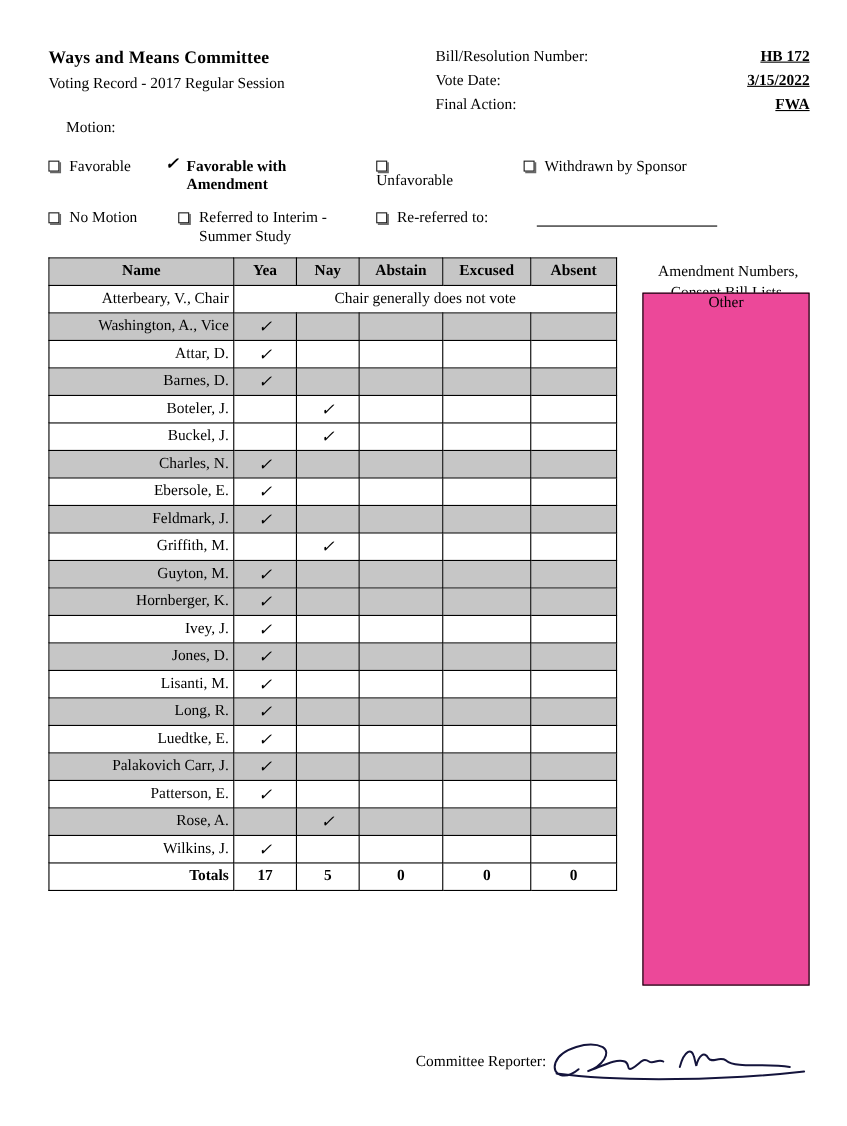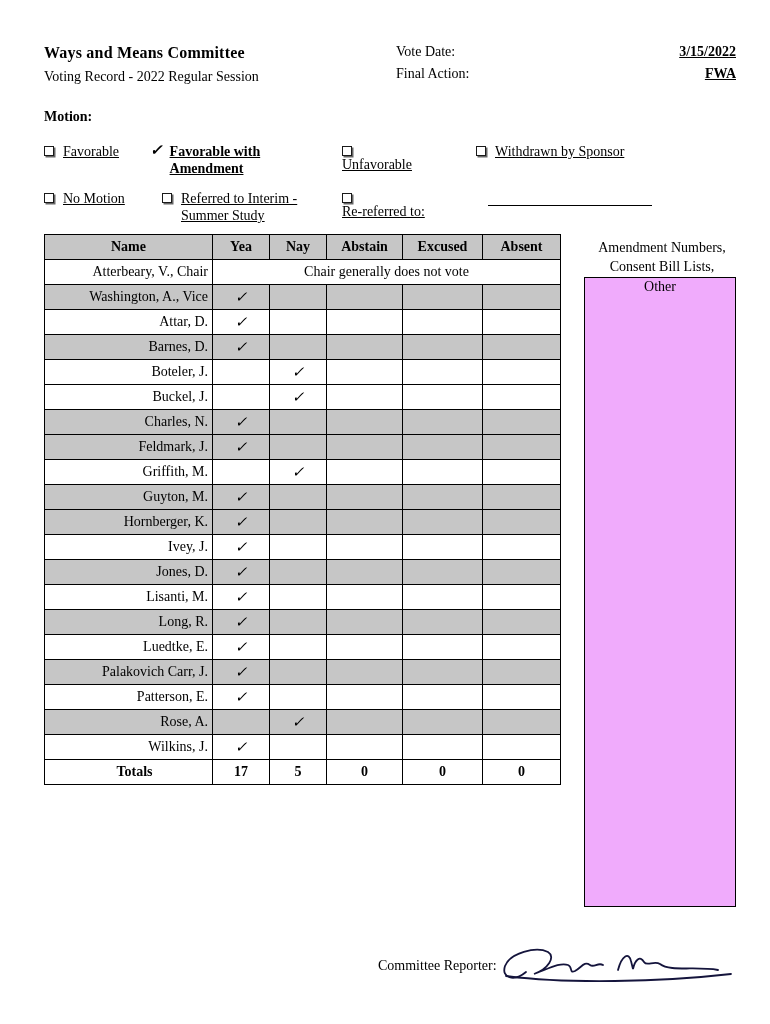--- a/index.html
+++ b/index.html
@@ -19,23 +19,23 @@
   .hdr-left { position: absolute; left: 44px; top: 44px; }
   .committee-title { font-size: 16px; font-weight: bold; letter-spacing: .2px; }
   .record-subtitle { font-size: 14px; margin-top: 7px; }
 
   .hdr-right { position: absolute; left: 396px; top: 44px; width: 340px; }
   .hdr-row { display: flex; justify-content: space-between; font-size: 14px; margin-bottom: 6px; }
   .hdr-label { }
   .hdr-value { font-weight: bold; text-decoration: underline; }
 
   
-  .motion-label { position: absolute; left: 44px; top: 109px; font-size: 14px; font-weight: bold; }
+  .motion-label { position: absolute; left: 60px; top: 109px; font-size: 14px; font-weight: normal; }
   .opt { position: absolute; display: flex; align-items: flex-start; font-size: 14px; }
-  .opt-label { line-height: 17px; text-decoration: underline; }
+  .opt-label { line-height: 17px; }
   .cbx {
     display: inline-block; width: 10px; height: 10px; flex: 0 0 10px;
     border: 1.3px solid #1a1a1a; background: #fff;
     box-shadow: 1.5px 1.5px 0 #666;
     margin: 3px 9px 0 0;
   }
   .check-glyph {
     font-style: italic; font-weight: bold; font-size: 15px;
     margin: -1px 7px 0 0; line-height: 17px;
   }
@@ -57,49 +57,53 @@
     padding: 0 4px;
     overflow: hidden; white-space: nowrap;
   }
   .votes th { background: #c6c6c6; font-weight: bold; text-align: center; }
   .row-alt td { background: #c6c6c6; }
   .name-cell { text-align: right; }
   .vote-cell { text-align: center; }
   .vote-cell.checked { font-style: italic; font-size: 15px; }
   .chair-note { text-align: center; background: #fff; }
   .totals-row td { background: #fff; font-weight: bold; }
-  .totals-row .name-cell { text-align: center; padding-left: 16px; }
+  .totals-row .name-cell { text-align: right; padding-left: 16px; }
   .totals-row .vote-cell { font-style: normal; }
 
   
   .amend-heading {
     position: absolute; left: 576px; top: 238px; width: 172px;
     text-align: center; font-size: 14px; line-height: 19px;
   }
   .amend-box {
-    position: absolute; left: 584px; top: 277px; width: 152px; height: 630px;
-    border: 1.3px solid #000; background: #f0abfc;
+    position: absolute; left: 584px; top: 266px; width: 152px; height: 630px;
+    border: 1.3px solid #000; background: #ec4899;
   }
   .amend-box .other-line { text-align: center; font-size: 14px; margin-top: 1px; }
 
   
   .reporter-row { position: absolute; left: 378px; top: 958px; font-size: 14px; }
   .signature { position: absolute; left: 496px; top: 936px; }
 </style>
 </head>
 <body>
 
 <div class="page">
 
   <div class="hdr-left">
     <div class="committee-title">Ways and Means Committee</div>
-    <div class="record-subtitle">Voting Record - 2022 Regular Session</div>
+    <div class="record-subtitle">Voting Record - 2017 Regular Session</div>
   </div>
 
   <div class="hdr-right">
+    <div class="hdr-row">
+      <span class="hdr-label">Bill/Resolution Number:</span>
+      <span class="hdr-value">HB 172</span>
+    </div>
     <div class="hdr-row">
       <span class="hdr-label">Vote Date:</span>
       <span class="hdr-value">3/15/2022</span>
     </div>
     <div class="hdr-row">
       <span class="hdr-label">Final Action:</span>
       <span class="hdr-value">FWA</span>
     </div>
   </div>
 
@@ -128,21 +132,21 @@
   <div class="opt" style="left:44px; top:190px;">
     <span class="cbx"></span>
     <span class="opt-label">No Motion</span>
   </div>
 
   <div class="opt" style="left:162px; top:190px;">
     <span class="cbx"></span>
     <span class="opt-label" style="width:158px;">Referred to Interim - Summer Study</span>
   </div>
 
-  <div class="opt" style="left:342px; top:190px;flex-direction:column;">
+  <div class="opt" style="left:342px; top:190px;">
     <span class="cbx"></span>
     <span class="opt-label">Re-referred to:</span>
   </div>
 
   <div class="blank-line" style="left:488px; top:190px; width:164px;"></div>
 
   <table class="votes">
     <colgroup>
       <col style="width:168px">
       <col style="width:57px">
@@ -207,20 +211,28 @@
           <td class="vote-cell"></td>
         </tr>
         <tr class="row-alt">
           <td class="name-cell">Charles, N.</td>
           <td class="vote-cell checked">✓</td>
           <td class="vote-cell"></td>
           <td class="vote-cell"></td>
           <td class="vote-cell"></td>
           <td class="vote-cell"></td>
         </tr>
+        <tr>
+          <td class="name-cell">Ebersole, E.</td>
+          <td class="vote-cell checked">✓</td>
+          <td class="vote-cell"></td>
+          <td class="vote-cell"></td>
+          <td class="vote-cell"></td>
+          <td class="vote-cell"></td>
+        </tr>
         <tr class="row-alt">
           <td class="name-cell">Feldmark, J.</td>
           <td class="vote-cell checked">✓</td>
           <td class="vote-cell"></td>
           <td class="vote-cell"></td>
           <td class="vote-cell"></td>
           <td class="vote-cell"></td>
         </tr>
         <tr>
           <td class="name-cell">Griffith, M.</td>

